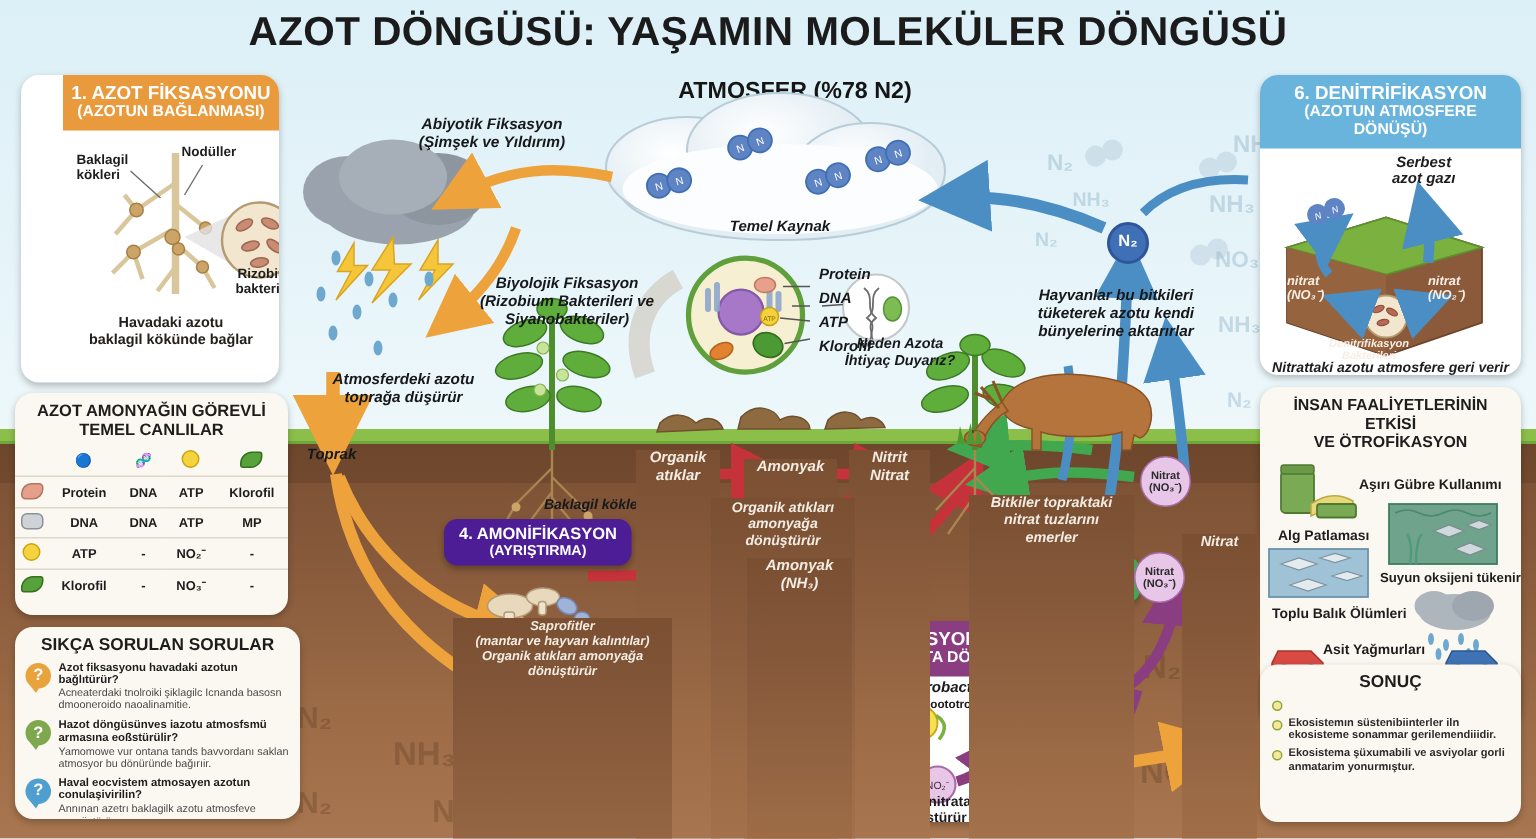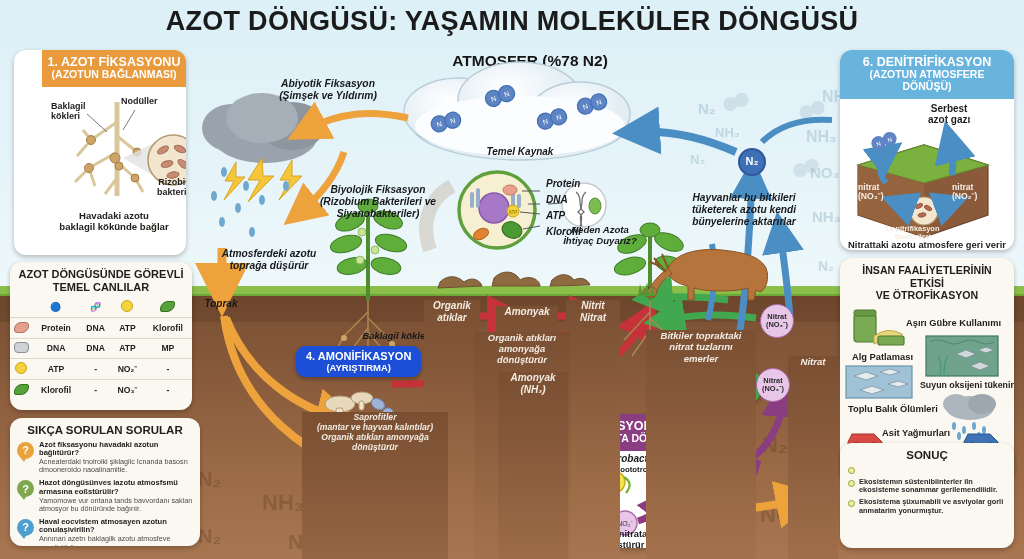--- a/index.html
+++ b/index.html
@@ -125,21 +125,21 @@
   .sonuc-item span.t { font-size:7.4px; font-weight:bold; color:#2a2a2a; line-height:1.18; filter: blur(.3px);}
 
   
   .badge {
     position:absolute; border-radius: 9px; text-align:center; color:#fff;
     font-weight:bold; padding:4px 10px; box-shadow:0 2px 4px rgba(0,0,0,.3);
     line-height:1.14;
   }
   .badge .b1{ display:block; font-size:11px; }
   .badge .b2{ display:block; font-size:9.5px; }
-  #badge-amonifikasyon { left:296px; top:346px; background:#1d4ed8; }
+  #badge-amonifikasyon { left:296px; top:346px; background:#4c1d95; }
   #badge-asimilasyon   { left:652px; top:371px; background:#41a850; }
 
   
   #panel-nitrifikasyon { left:452px; top:414px; width:290px; height:134px; background:#fff; }
   #panel-nitrifikasyon .card-head { background:#8a3d80; }
   .nitri-art { position:relative; height:96px; }
   .nitri-t { position:absolute; font-size:9.3px; font-weight:bold; color:#1a1a1a; line-height:1.16; }
   .nitri-t.ital { font-style: italic; font-size:10px; }
   .nitri-t.small { font-size:7.8px; font-weight:bold; font-style:normal; }
 
@@ -477,21 +477,21 @@
               <path d="M86 14 L74 34"></path>
           </g>
         </svg>
       </div>
       <div class="fix-caption" style="white-space:pre-line">Havadaki azotu
 baklagil kökünde bağlar</div>
     </div>
   </div>
 
   <div class="card" id="panel-table">
-    <div class="tbl-title" style="white-space:pre-line">AZOT DÖNGÜSÜNDE GÖREVLİ
+    <div class="tbl-title" style="white-space:pre-line">AZOT AMONYAĞIN GÖREVLİ
 TEMEL CANLILAR</div>
     <table class="org">
       <thead>
         <tr>
           <td class="ic"></td>
           <td><span class="hdr-ic">🔵</span></td>
           <td><span class="hdr-ic">🧬</span></td>
           <td><span class="chip atp"></span></td>
           <td><span class="chip kloro"></span></td>
         </tr>
@@ -554,21 +554,21 @@
           </div>
         </div>
       </div>
   </div>
 
   <div class="card" id="panel-denitri">
     <div class="card-head">
       <span class="l1">6. DENİTRİFİKASYON</span>
       <span class="l2">(AZOTUN ATMOSFERE DÖNÜŞÜ)</span>
     </div>
-    <div class="card-body" style="position:relative;height:153px;">
+    <div class="card-body" style="position:relative;height:153px;font-style:italic;">
       <div class="lbl" style="left:88px;top:4px;white-space:pre;text-align:center;font-size:10px">Serbest
 azot gazı</div>
       <svg width="160" height="118" style="position:absolute;left:0;top:24px">
         <polygon points="18,42 84,22 148,42 148,92 84,114 18,92" fill="#8a5a3a" stroke="#6d452b" stroke-width="1.2"></polygon>
         <polygon points="18,42 84,22 148,42 84,60" fill="#7bb23f" stroke="#5f8f2e" stroke-width="1.2"></polygon>
         <polygon points="18,42 84,60 84,114 18,92" fill="#96643f" opacity=".9"></polygon>
         <path d="M46 60 C 36 48, 40 36, 48 30" stroke="#4b8ec4" stroke-width="6" fill="none" marker-end="url(#ar-bl)"></path>
         <path d="M112 52 C 114 36, 112 26, 110 18" stroke="#4b8ec4" stroke-width="7" fill="none" marker-end="url(#ar-bl)"></path>
         <g transform="translate(44,18) rotate(-20)">
           <circle cx="-6" cy="0" r="7" fill="#5f84c4"></circle>

